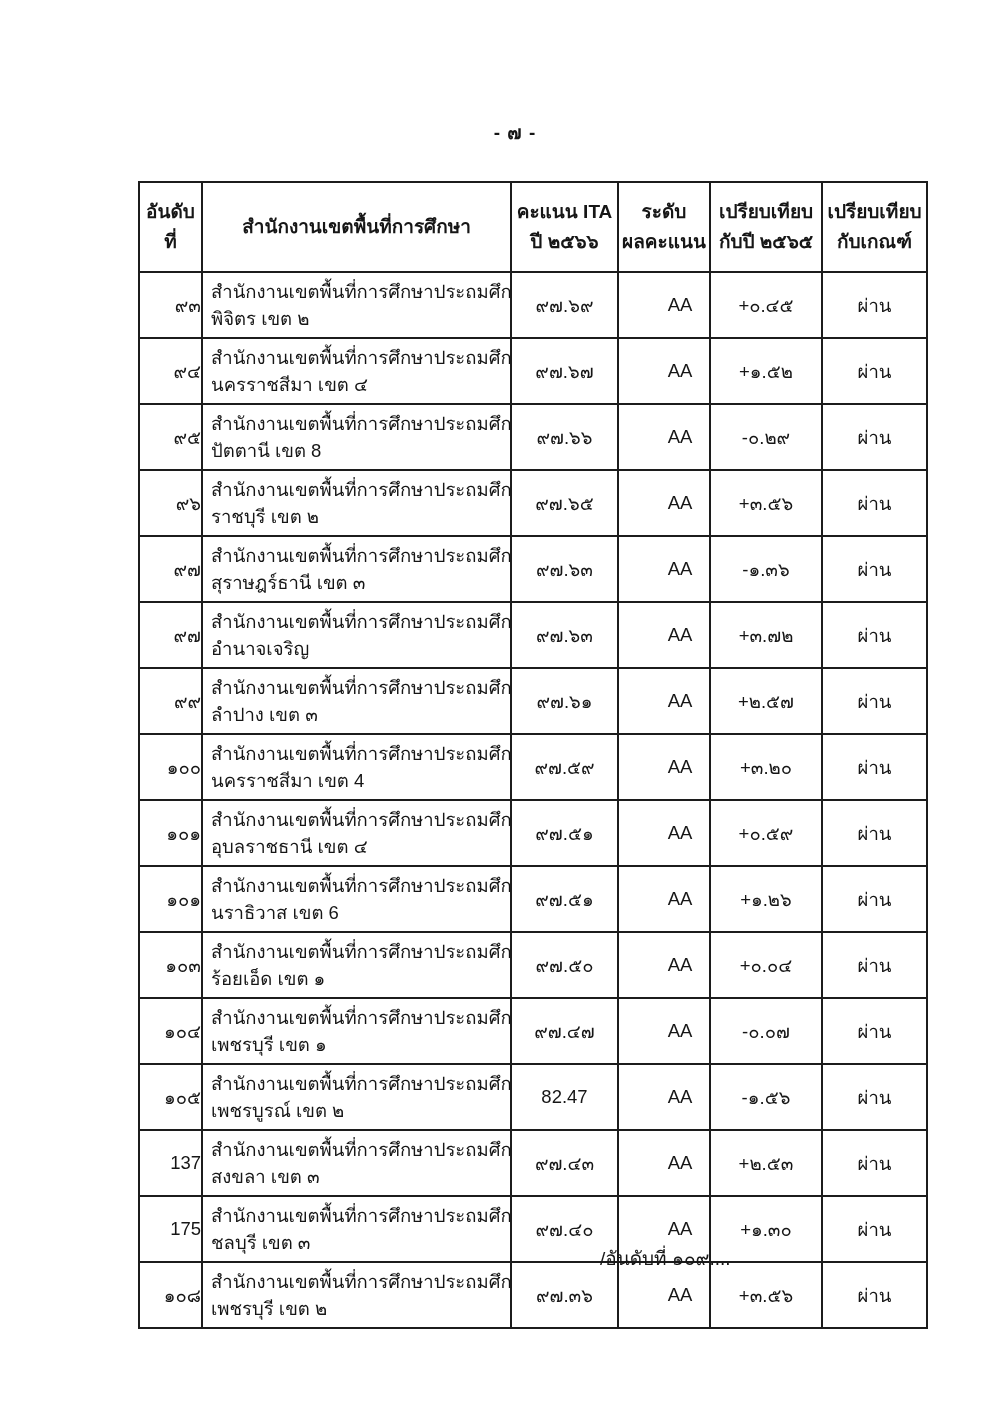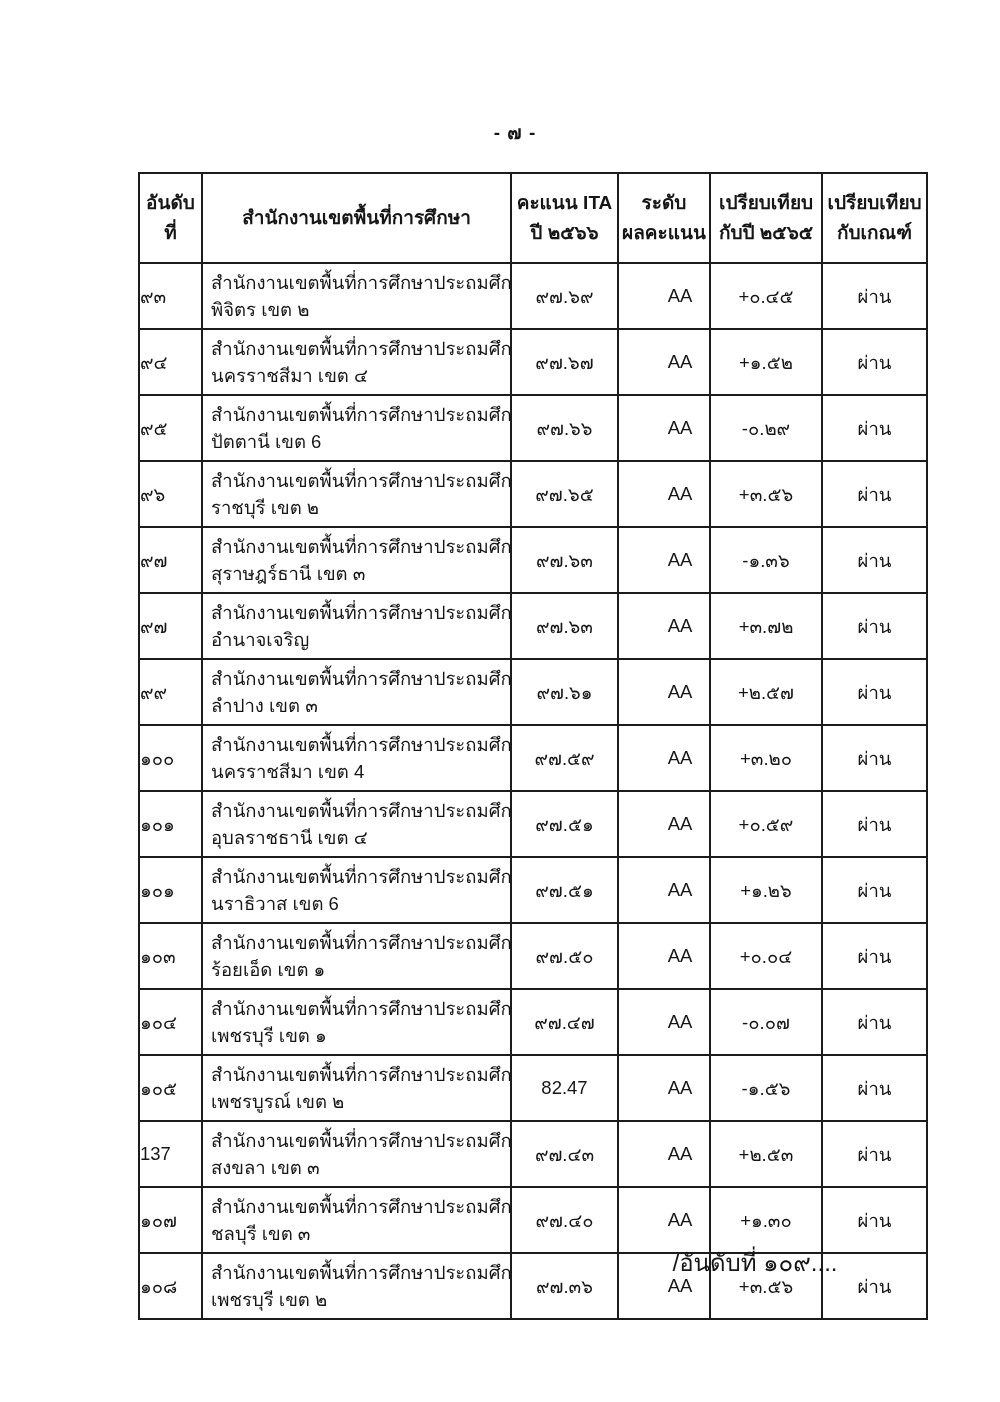--- a/index.html
+++ b/index.html
@@ -23,21 +23,21 @@
     left: 0;
     width: 1030px;
     text-align: center;
     font-size: 19px;
     font-weight: bold;
     letter-spacing: 1px;
   }
   table.doc-table {
     position: absolute;
     left: 138px;
-    top: 172px;
+    top: 181px;
     width: 788px;
     border-collapse: collapse;
     table-layout: fixed;
   }
   .doc-table th, .doc-table td {
     border: 2px solid #1c1c1c;
     padding: 0;
     overflow: hidden;
   }
   .doc-table thead th {
@@ -53,43 +53,43 @@
     vertical-align: middle;
     font-size: 18.5px;
   }
   col.c1 { width: 63px; }
   col.c2 { width: 309px; }
   col.c3 { width: 107px; }
   col.c4 { width: 92px; }
   col.c5 { width: 112px; }
   col.c6 { width: 105px; }
   td.c-rank {
-    text-align: left;
+    text-align: right;
   }
   td.c-name {
     padding: 3px 4px 3px 8px;
   }
   td.c-name .ln {
     line-height: 27px;
     white-space: nowrap;
   }
   td.c-score, td.c-level, td.c-delta, td.c-pass {
     text-align: center;
   }
   td.c-level {
     font-size: 20px;
     padding-left: 32px;
   }
   .footer-note {
     position: absolute;
     top: 1243px;
     left: 600px;
     width: 310px;
-    text-align: center;
-    font-size: 24px;
+    text-align: left;
+    font-size: 19px;
   }
 </style>
 </head>
 <body>
 
 <div class="page">
 
   <div class="page-number">- ๗ -</div>
 
   <table class="doc-table">
@@ -147,21 +147,21 @@
           </td>
           <td class="c-score">๙๗.๖๗</td>
           <td class="c-level">AA</td>
           <td class="c-delta">+๑.๕๒</td>
           <td class="c-pass">ผ่าน</td>
         </tr>
         <tr>
           <td class="c-rank">๙๕</td>
           <td class="c-name">
             <div class="ln">สำนักงานเขตพื้นที่การศึกษาประถมศึกษา</div>
-            <div class="ln">ปัตตานี เขต 6</div>
+            <div class="ln">ปัตตานี เขต 8</div>
           </td>
           <td class="c-score">๙๗.๖๖</td>
           <td class="c-level">AA</td>
           <td class="c-delta">-๐.๒๙</td>
           <td class="c-pass">ผ่าน</td>
         </tr>
         <tr>
           <td class="c-rank">๙๖</td>
           <td class="c-name">
             <div class="ln">สำนักงานเขตพื้นที่การศึกษาประถมศึกษา</div>
@@ -276,21 +276,21 @@
           <td class="c-name">
             <div class="ln">สำนักงานเขตพื้นที่การศึกษาประถมศึกษา</div>
             <div class="ln">สงขลา เขต ๓</div>
           </td>
           <td class="c-score">๙๗.๔๓</td>
           <td class="c-level">AA</td>
           <td class="c-delta">+๒.๕๓</td>
           <td class="c-pass">ผ่าน</td>
         </tr>
         <tr>
-          <td class="c-rank">๑๐๗</td>
+          <td class="c-rank">175</td>
           <td class="c-name">
             <div class="ln">สำนักงานเขตพื้นที่การศึกษาประถมศึกษา</div>
             <div class="ln">ชลบุรี เขต ๓</div>
           </td>
           <td class="c-score">๙๗.๔๐</td>
           <td class="c-level">AA</td>
           <td class="c-delta">+๑.๓๐</td>
           <td class="c-pass">ผ่าน</td>
         </tr>
         <tr>

